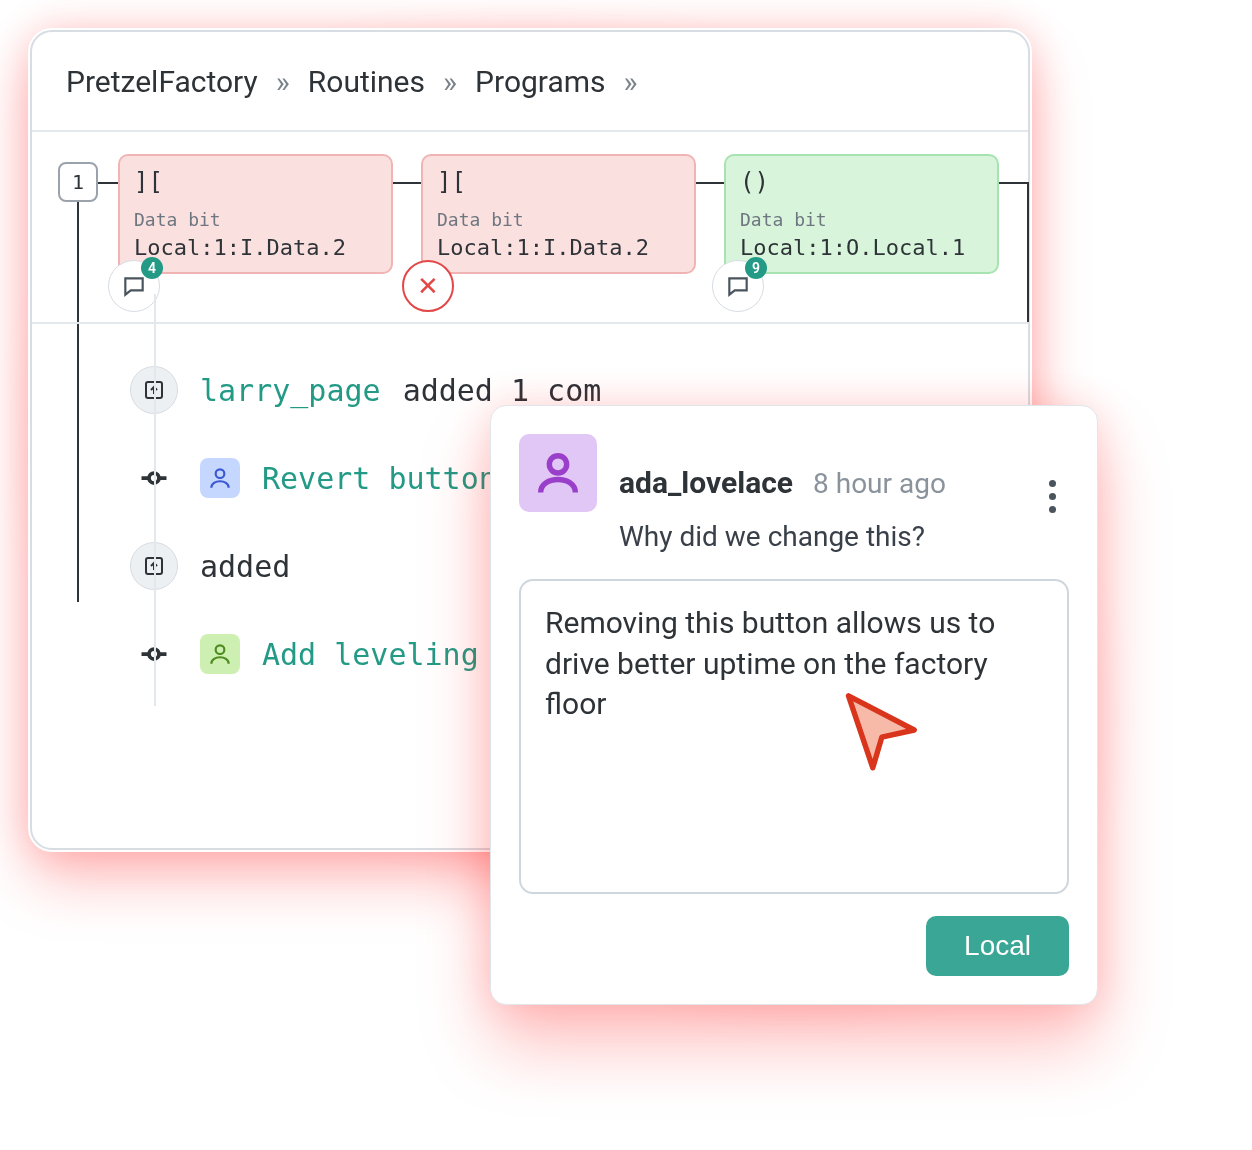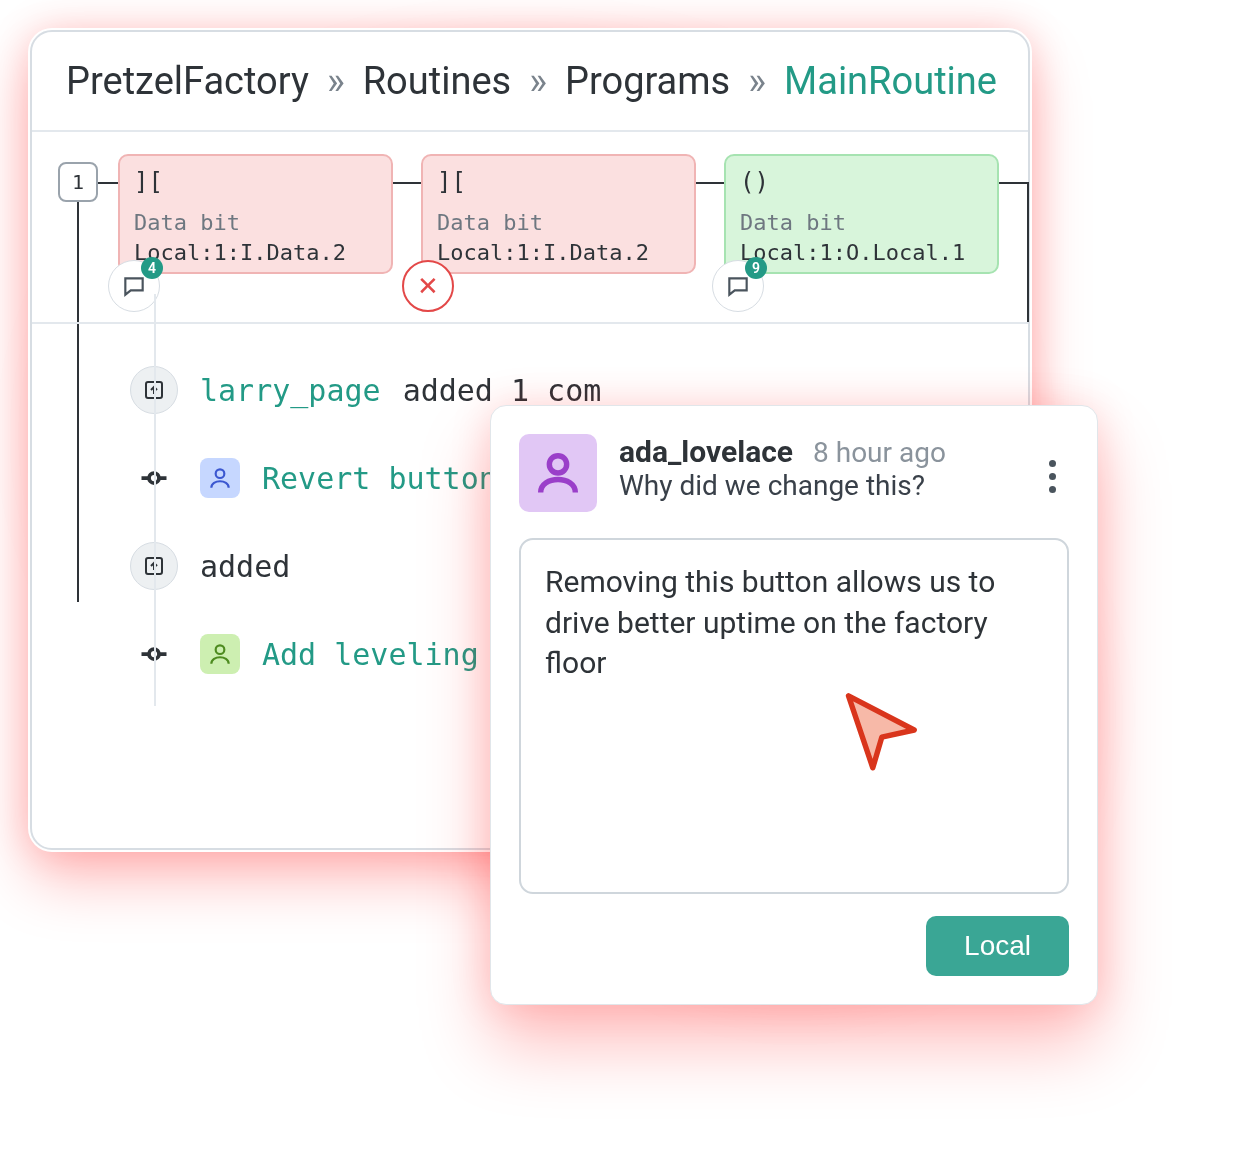--- a/index.html
+++ b/index.html
@@ -33,21 +33,21 @@
     background:#f7f9fa;
     border-radius:22px 22px 0 0;
     font-size:30px;
     color:#2e3338;
   }
   .crumbs {
     height:100px;
     padding:0 34px;
     display:flex; align-items:center;
     gap:18px;
-    font-size:38px;
+    font-size:30px;
     color:#2e3338;
     border-bottom:2px solid #e3e8ed;
   }
   .crumbs .sep { color:#7a838c; }
   .crumbs .active { color:#239a86; }
   .diagram-area {
     position:relative;
     height:190px;
     background:#fff;
   }
@@ -70,21 +70,21 @@
   .inst {
     position:absolute;
     width:275px; height:120px;
     border-radius:10px;
     padding:10px 14px 0 14px;
     font-family: ui-monospace,Consolas,monospace;
     line-height:1.35;
     font-size:22px;
   }
   .inst .kind { font-size:24px; }
-  .inst .lbl { color:#6e7780; font-size:22px; margin-top:10px;}
+  .inst .lbl { color:#6e7780; font-size:18px; margin-top:10px;}
   .inst .tag { color:#2e3338; font-size:22px; }
   .inst-red { background:#fbe0e0; border:2px solid #f0b4b4; }
   .inst-green { background:#d8f5db; border:2px solid #a6e3b1; }
 
   .bubble {
     position:absolute;
     width:52px;height:52px;border-radius:50%;
     background:#fff;border:1px solid #d7dde3;
     display:flex;align-items:center;justify-content:center;
   }
@@ -151,23 +151,23 @@
     display:flex;flex-direction:column;
   }
   .pop-head{display:flex;gap:22px;}
   .pop-avatar{
     width:78px;height:78px;border-radius:10px;background:#e1c7f5;
     display:flex;align-items:center;justify-content:center;
   }
   .pop-avatar svg{width:52px;height:52px;stroke:#9a3fc9;fill:none;stroke-width:2.5;}
   .pop-title{flex:1;}
   .pop-title .row1{display:flex;gap:20px;align-items:baseline;}
-  .pop-title .uname{font-size:30px;font-weight:700;color:#2e3338;}
+  .pop-title .uname{font-size:30px;font-weight:700;color:#2e3338;margin-top:31px;}
   .pop-title .time{font-size:28px;color:#8a939c;}
-  .pop-title .q{font-size:28px;color:#394049;margin-top:0;}
+  .pop-title .q{font-size:28px;color:#394049;margin-top:20px;}
   .kebab{width:34px;display:flex;flex-direction:column;gap:6px;align-items:center;justify-content:center;padding-top:6px;}
   .kebab span{width:7px;height:7px;border-radius:50%;background:#4a545d;display:block;}
 
   .ta-wrap{margin-top:26px;flex:1;display:flex;}
   textarea.reply {
     width:100%;height:100%;resize:none;
     border:2px solid #cfd6dc;border-radius:14px;
     padding:22px 24px;font-size:30px;line-height:1.35;
     font-family: -apple-system,"Segoe UI",Roboto,Arial,sans-serif;
     color:#2e3338;outline:none;
@@ -199,21 +199,20 @@
   <div class="main-card">
 
 
     <div class="crumbs">
       <span>PretzelFactory</span>
       <span class="sep">»</span>
       <span>Routines</span>
       <span class="sep">»</span>
       <span>Programs</span>
       <span class="sep">»</span>
-      <span class="active">MainRoutine</span>
     </div>
 
     <div class="diagram-area">
       <div class="diagram-inner">
         <div class="rung-box">
             <span>1</span>
           </div>
         <div class="wire-h" style="left:66px;top:50px;width:20px;"></div>
         <div class="wire-v" style="left:45px;top:70px;height:400px;"></div>
 

